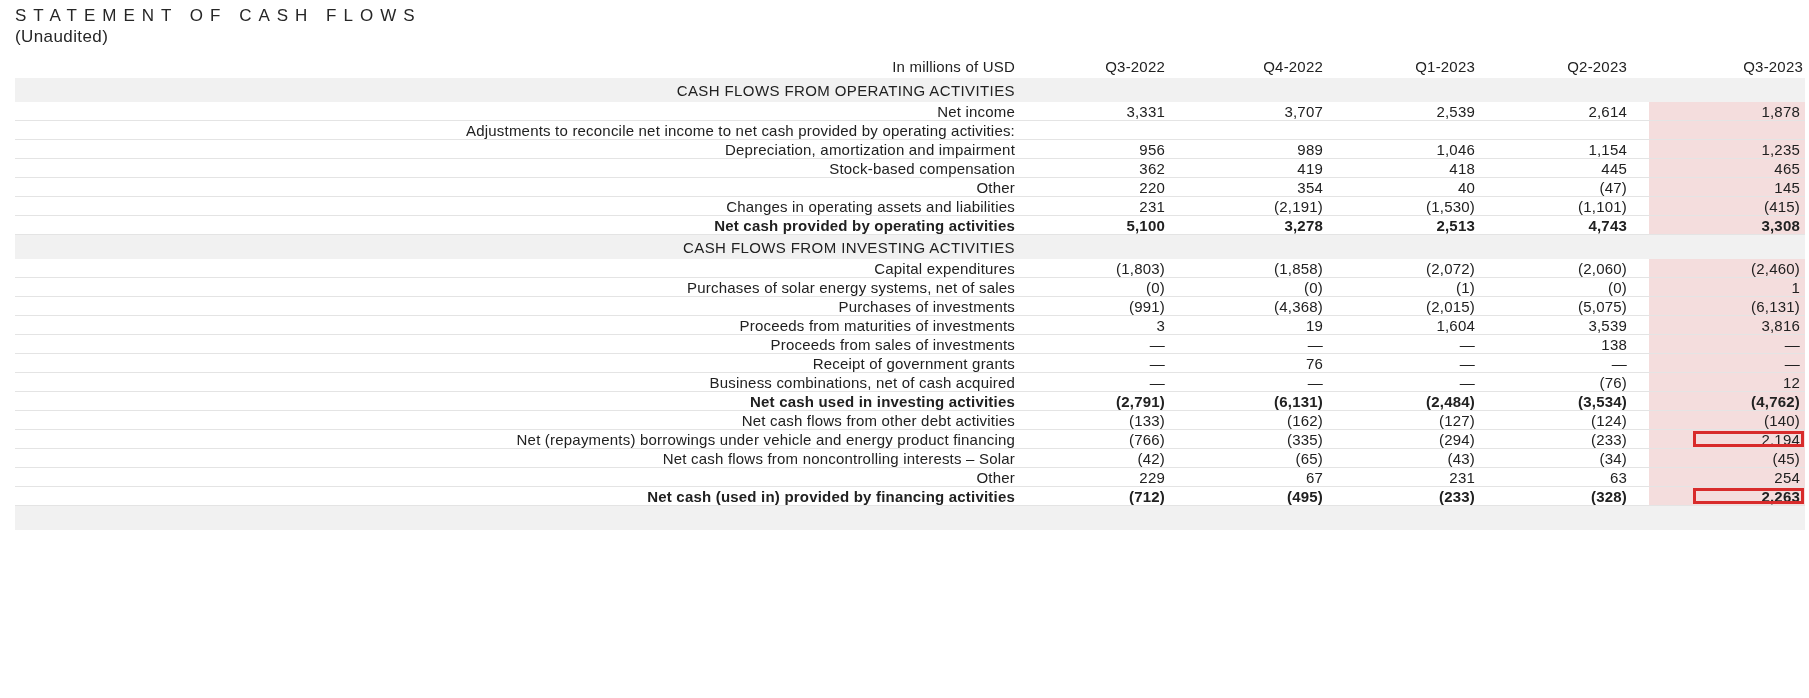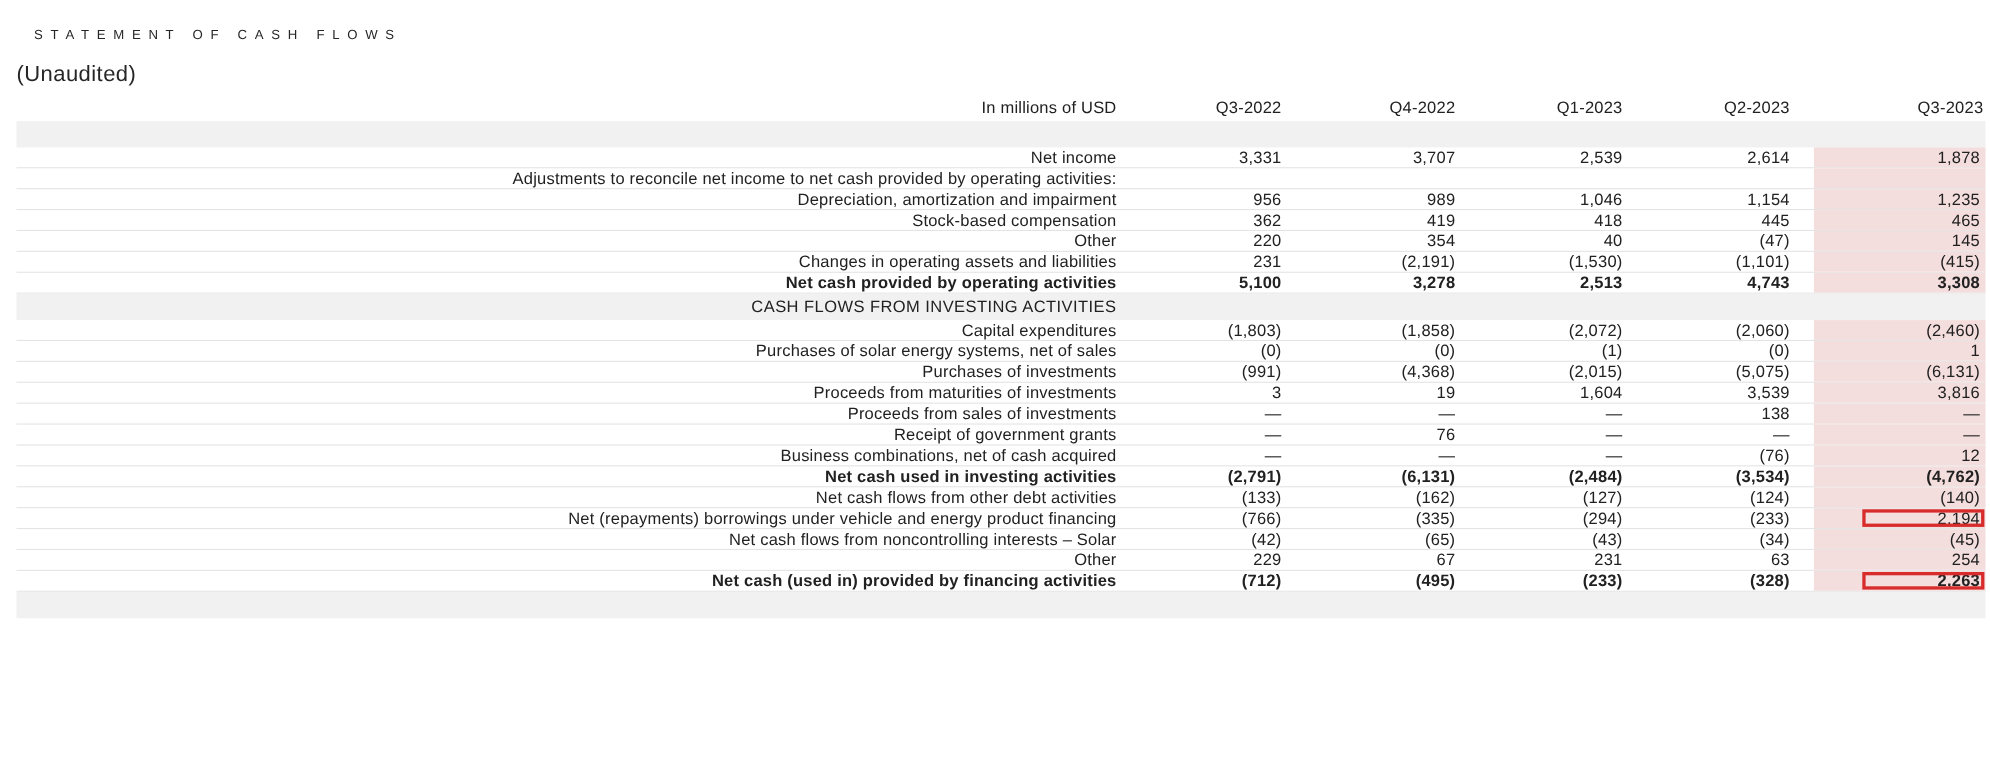--- a/index.html
+++ b/index.html
@@ -2,24 +2,24 @@
 <html style="--hl-bg: #f4dddd; --section-bg: #f1f1f1; --sel-bg: #a6c4da; --box-border: #d82b2b;"><head>
 <meta charset="utf-8">
 <style>
   html,body{margin:0;padding:0;}
   body{
     width:1809px;height:698px;overflow:hidden;background:#fff;
     font-family:"Liberation Sans",sans-serif;color:#212121;
   }
   .page{box-sizing:border-box;height:698px;padding:5px 4px 0 15px;}
   .title{
-    margin:16px;font-size:12px;font-weight:500;letter-spacing:7px;
+    margin:0;font-size:17px;font-weight:500;letter-spacing:7px;
     line-height:21px;color:#262626;
   }
-  .subtitle{font-size:20px;font-weight:500;line-height:21px;letter-spacing:.4px;color:#262626;}
+  .subtitle{font-size:17px;font-weight:500;line-height:21px;letter-spacing:.4px;color:#262626;}
   .cf-table{margin-top:8px;width:1790px;}
   .row{
     display:grid;
     grid-template-columns:1fr 152px 158px 152px 152px 176px;
     align-items:center;
   }
   .header-row{height:23px;}
   .row.section{height:24px;background:var(--section-bg,#f1f1f1);}
   .row.data,.row.total{height:19px;border-bottom:1px solid #e4e4e4;box-sizing:border-box;}
   .row.total{font-weight:700;}
@@ -54,20 +54,21 @@
     <div class="row header-row">
       <div class="cell label">In millions of USD</div>
       <div class="cell val">Q3-2022</div>
       <div class="cell val">Q4-2022</div>
       <div class="cell val">Q1-2023</div>
       <div class="cell val">Q2-2023</div>
       <div class="cell val">Q3-2023</div>
     </div>
     <div id="rows">
         <div class="row section">
+          <div class="cell label">CASH FLOWS FROM OPERATING ACTIVITIES</div>
           <div class="cell val">
             <span></span>
           </div>
           <div class="cell val">
             <span></span>
           </div>
           <div class="cell val">
             <span></span>
           </div>
           <div class="cell val">

